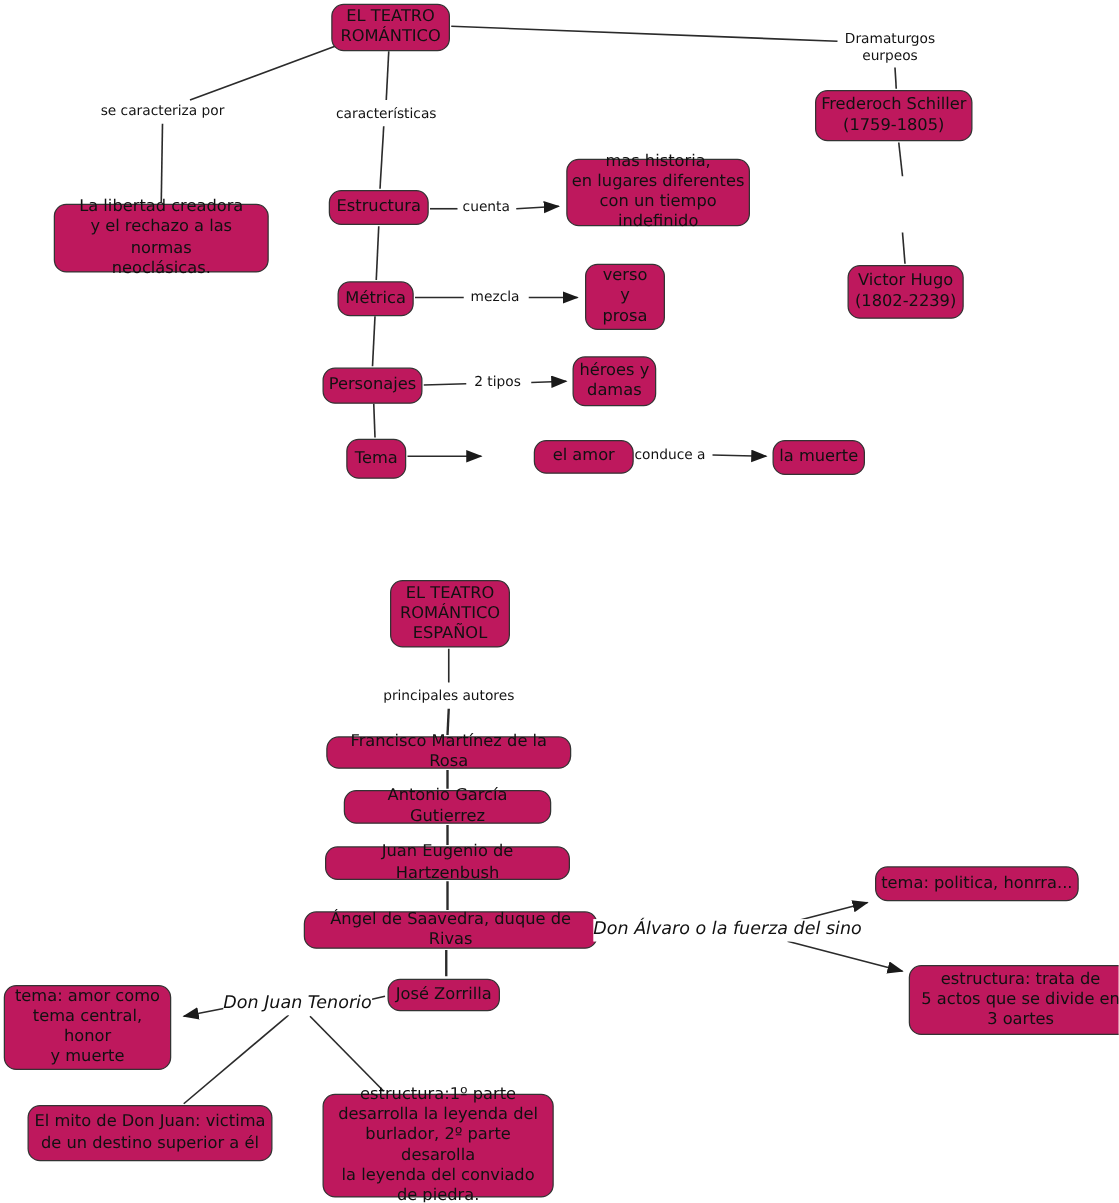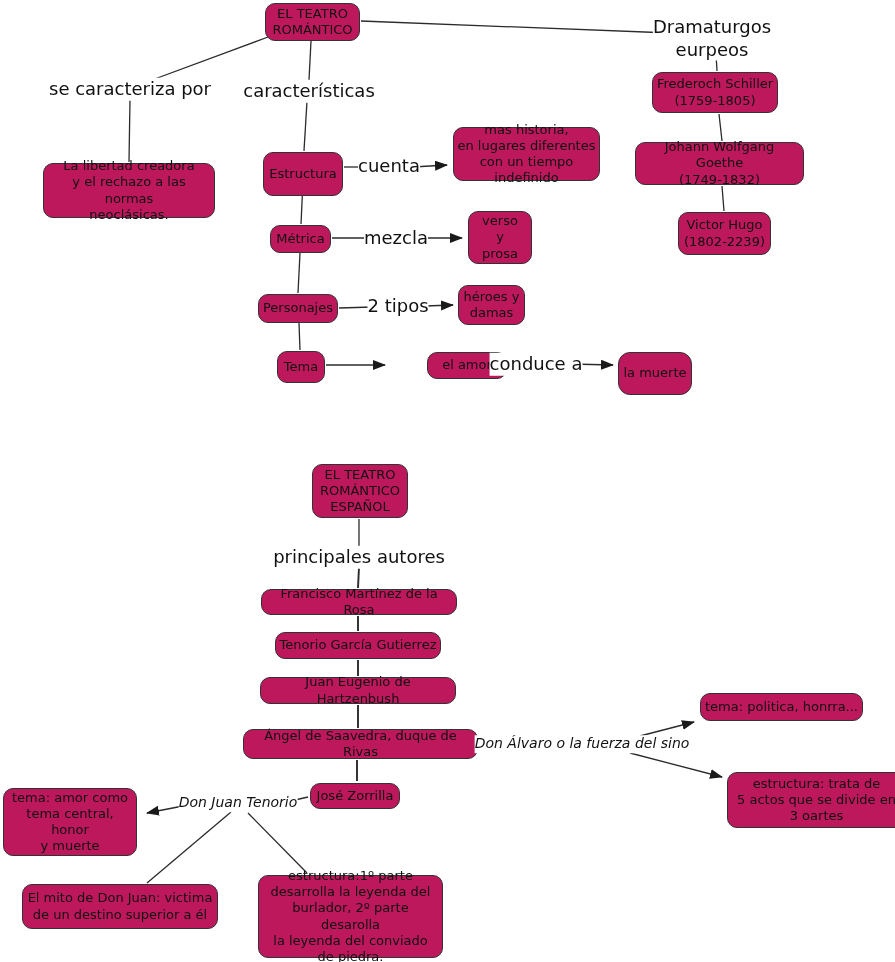--- a/index.html
+++ b/index.html
@@ -13,21 +13,21 @@
   .node {
     position:absolute; box-sizing:border-box;
     display:flex; align-items:center; justify-content:center;
     text-align:center; white-space:pre-line;
     background:#be185d; border:1.5px solid #333333; border-radius:10px;
     font-size:13px; line-height:1.25; color:#111111; padding:1px 3px;
   }
   .link-label {
     position:absolute; transform:translate(-50%,-50%);
     text-align:center; white-space:pre-line;
-    font-size:18px; line-height:1.25; color:#111111; background:#ffffff;
+    font-size:11px; line-height:1.25; color:#111111; background:#ffffff;
   }
   .italic { font-style:italic; font-size:14px; }
 </style>
 </head>
 <body>
 
 <div id="canvas">
 
   <svg id="wires" width="895" height="962">
     <defs>
@@ -77,57 +77,55 @@
 
   <div class="link-label" style="left:130px;top:89px;">se caracteriza por</div>
   <div class="link-label" style="left:309px;top:91px;">características</div>
   <div class="link-label" style="left:712px;top:38px;">Dramaturgos
 eurpeos</div>
 
   <div class="node" style="left:43px;top:163px;width:172px;height:55px;">La libertad creadora
 y el rechazo a las normas
 neoclásicas.</div>
 
-  <div class="node" style="left:263px;top:152px;width:80px;height:44px;">Estructura</div>
+  <div class="node" style="left:263px;top:152px;width:80px;height:28px;">Estructura</div>
   <div class="link-label" style="left:389px;top:166px;">cuenta</div>
   <div class="node" style="left:453px;top:127px;width:147px;height:54px;">mas historia,
 en lugares diferentes
 con un tiempo
 indefinido</div>
 
   <div class="node" style="left:270px;top:225px;width:61px;height:28px;">Métrica</div>
   <div class="link-label" style="left:396px;top:238px;">mezcla</div>
   <div class="node" style="left:468px;top:211px;width:64px;height:53px;">verso
 y
 prosa</div>
 
   <div class="node" style="left:258px;top:294px;width:80px;height:29px;">Personajes</div>
   <div class="link-label" style="left:398px;top:306px;">2 tipos</div>
   <div class="node" style="left:458px;top:285px;width:67px;height:40px;">héroes y
 damas</div>
 
   <div class="node" style="left:277px;top:351px;width:48px;height:32px;">Tema</div>
   <div class="node" style="left:400px;top:352px;width:80px;height:27px;margin-left:27px;">el amor</div>
   <div class="link-label" style="left:536px;top:364px;">conduce a</div>
-  <div class="node" style="left:618px;top:352px;width:74px;height:43px;border-radius:12px;">la muerte</div>
+  <div class="node" style="left:618px;top:352px;width:74px;height:28px;">la muerte</div>
 
   <div class="node" style="left:652px;top:72px;width:126px;height:41px;">Frederoch Schiller
 (1759-1805)</div>
-  <div class="node" style="left:635px;top:142px;width:169px;height:43px;">Johann Wolfgang Goethe
-(1749-1832)</div>
   <div class="node" style="left:678px;top:212px;width:93px;height:43px;">Victor Hugo
 (1802-2239)</div>
 
   <div class="node" style="left:312px;top:464px;width:96px;height:54px;">EL TEATRO
 ROMÁNTICO
 ESPAÑOL</div>
   <div class="link-label" style="left:359px;top:557px;">principales autores</div>
 
   <div class="node" style="left:261px;top:589px;width:196px;height:26px;">Francisco Martínez de la Rosa</div>
-  <div class="node" style="left:275px;top:632px;width:166px;height:27px;">Tenorio García Gutierrez</div>
+  <div class="node" style="left:275px;top:632px;width:166px;height:27px;">Antonio García Gutierrez</div>
   <div class="node" style="left:260px;top:677px;width:196px;height:27px;">Juan Eugenio de Hartzenbush</div>
   <div class="node" style="left:243px;top:729px;width:235px;height:30px;">Ángel de Saavedra, duque de Rivas</div>
 
   <div class="link-label italic" style="left:582px;top:744px;">Don Álvaro o la fuerza del sino</div>
   <div class="node" style="left:700px;top:693px;width:163px;height:28px;">tema: politica, honrra...</div>
   <div class="node" style="left:727px;top:772px;width:179px;height:56px;">estructura: trata de
 5 actos que se divide en
 3 oartes</div>
 
   <div class="node" style="left:310px;top:783px;width:90px;height:26px;">José Zorrilla</div>

